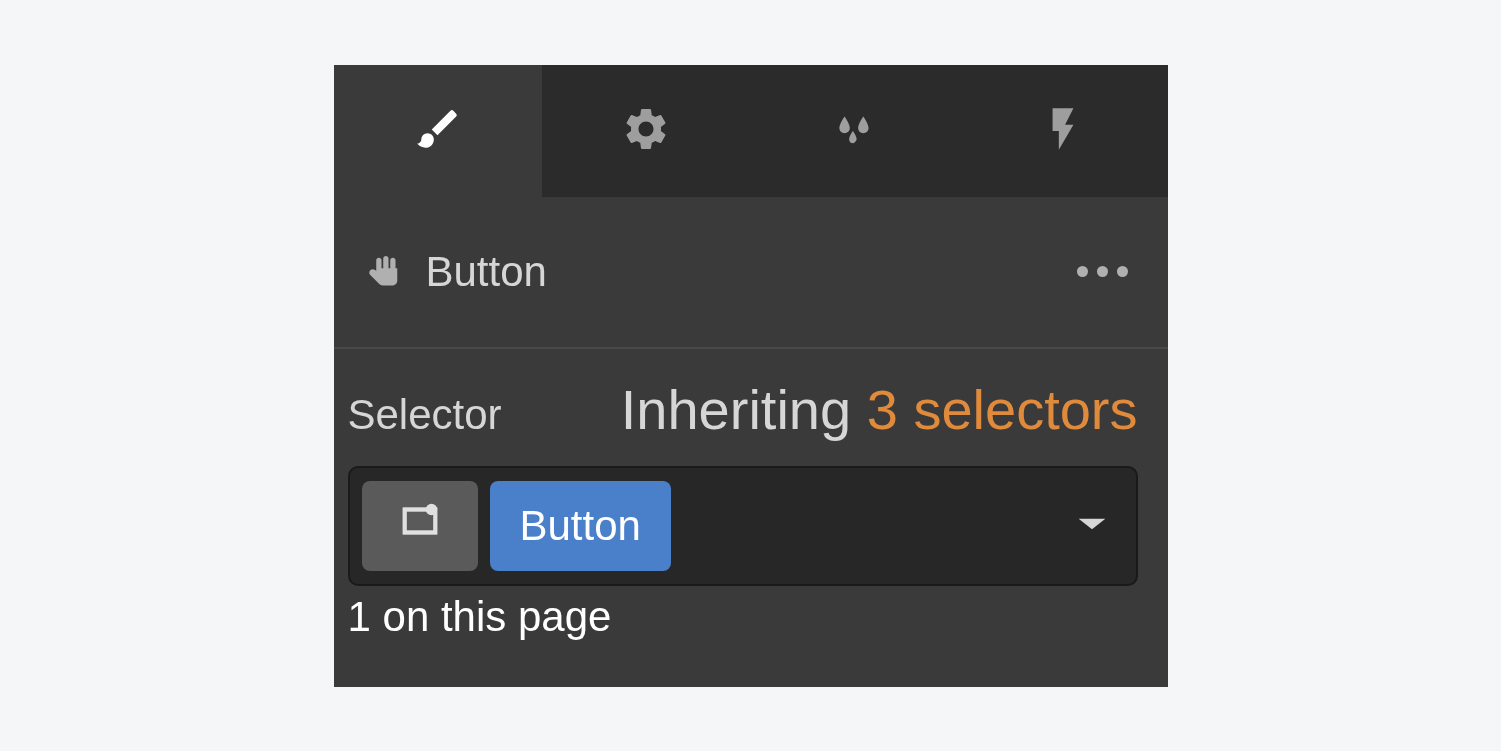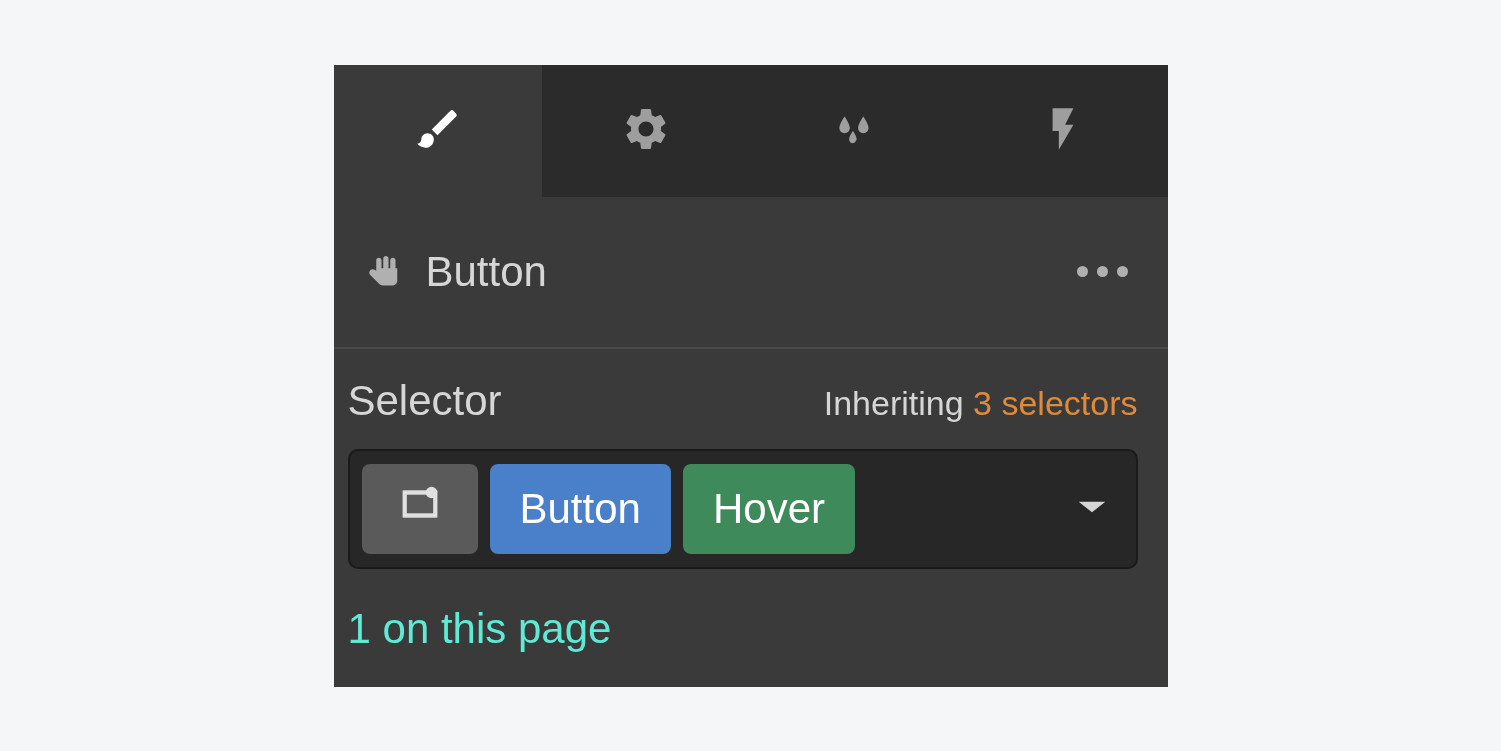--- a/index.html
+++ b/index.html
@@ -101,21 +101,21 @@
       align-items: baseline;
       margin-bottom: 24px;
     }
     
     .selector-label {
       font-size: 42px;
       color: #d6d6d6;
     }
     
     .inheriting-text {
-      font-size: 34px;
+      font-size: 56px;
       color: #d6d6d6;
     }
     
     .inheriting-count {
       color: #e08a3c;
       cursor: pointer;
     }
     
     .selector-input {
       background: #272727;
@@ -166,23 +166,23 @@
       cursor: pointer;
     }
     
     .dropdown-arrow svg {
       width: 32px;
       height: 20px;
       fill: #d6d6d6;
     }
     
     .page-count {
-      margin-top: 36px;
-      font-size: 42px;
-      color: #5eead4;
+      margin-top: 7px;
+      font-size: 42px;
+      color: #ffffff;
     }
   </style>
 </head>
 <body>
 
 <div class="panel">
 
   <div class="tabs">
     <div class="tab active">
       <span>
@@ -243,21 +243,20 @@
       <div class="selector-tag tag-icon">
         <span>
           <svg viewBox="0 0 24 24">
               <path d="M3 5v14h18V5H3zm16 12H5V7h14v10z"></path>
               <circle cx="18" cy="6" r="3" fill="#e0e0e0"></circle>
               <rect x="4" y="6" width="16" height="12" fill="none" stroke="#e0e0e0" stroke-width="2"></rect>
             </svg>
         </span>
       </div>
       <div class="selector-tag tag-button">Button</div>
-      <div class="selector-tag tag-hover">Hover</div>
       <div class="dropdown-arrow">
         <span>
           <svg viewBox="0 0 24 12">
               <path d="M2 2l10 8 10-8z"></path>
             </svg>
         </span>
       </div>
     </div>
 
     <div class="page-count">1 on this page</div>

